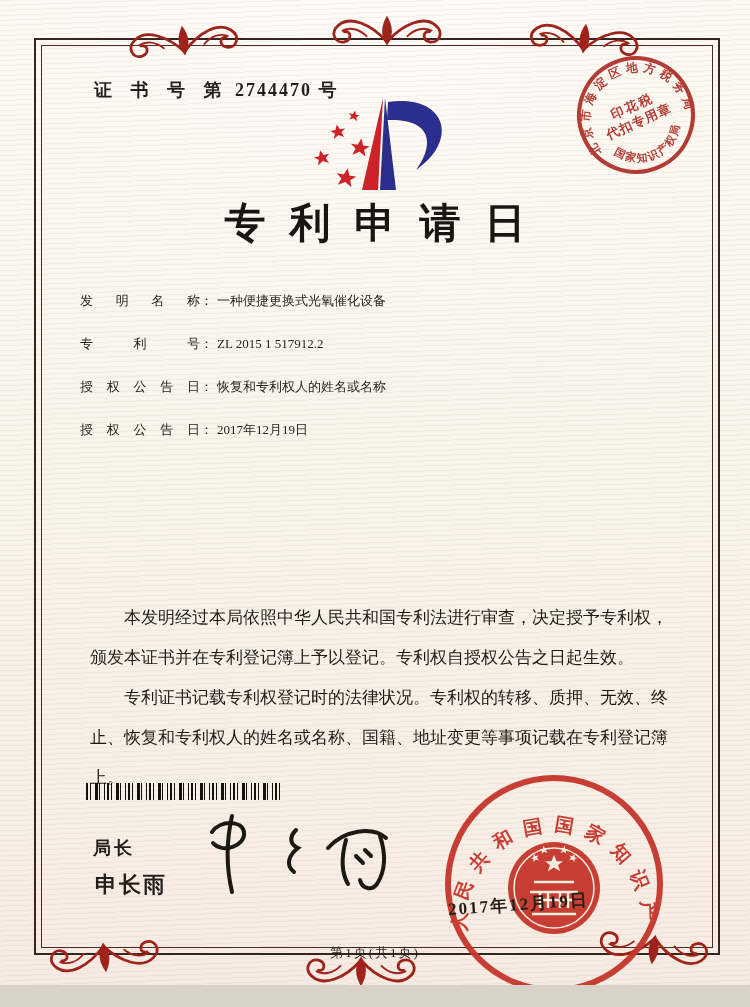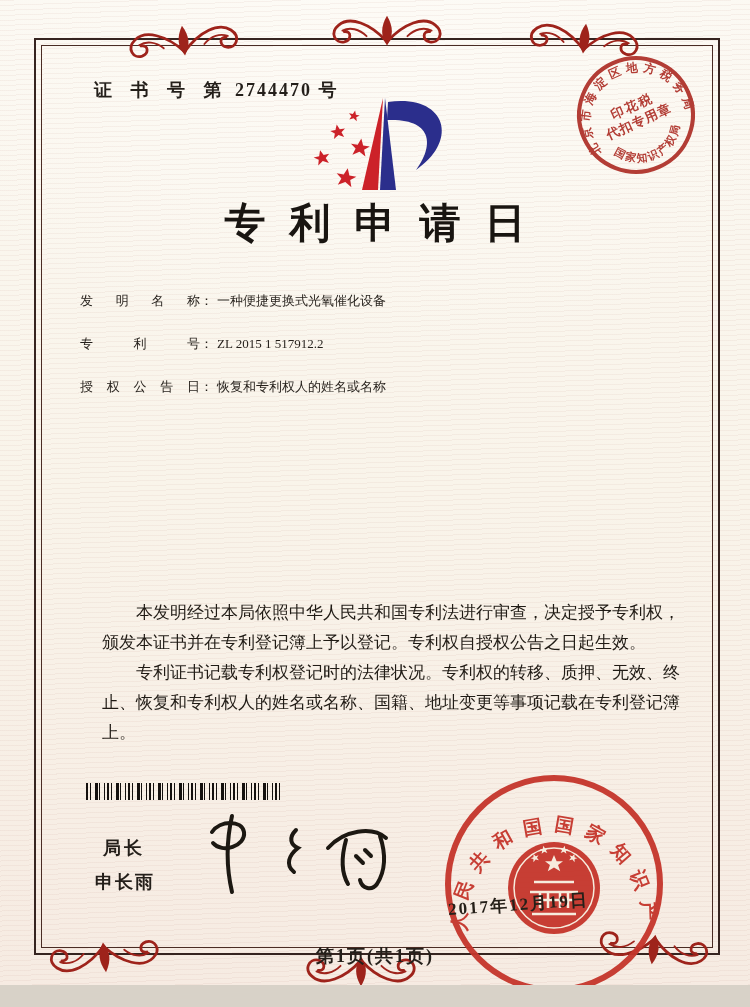--- a/index.html
+++ b/index.html
@@ -24,36 +24,36 @@
   .cert-no{position:absolute;left:94px;top:78px;font-size:18px;font-weight:700;letter-spacing:2px;}
   .cert-no .sp{letter-spacing:7px;}
   .logo{position:absolute;left:288px;top:88px;width:174px;height:112px;}
   .stamp{position:absolute;left:575px;top:54px;width:122px;height:122px;transform:rotate(-24deg);opacity:.92;}
   .title{position:absolute;left:0;right:0;top:196px;text-align:center;font-size:41px;font-weight:700;
          letter-spacing:24px;text-indent:24px;color:#191511;}
   .fields{position:absolute;left:80px;top:292px;right:70px;font-size:13px;font-weight:400;}
   .frow{margin-bottom:25px;white-space:nowrap;}
   .flabel{display:inline-block;width:120px;text-align:justify;text-align-last:justify;vertical-align:bottom;}
   .fcolon{display:inline-block;margin-right:4px;}
-  .body{position:absolute;left:102px;top:598px;width:578px;font-size:17px;line-height:30px;font-weight:500;color:#201b15;}
+  .body{position:absolute;left:90px;top:598px;width:578px;font-size:17px;line-height:40px;font-weight:500;color:#201b15;}
   .body p{margin:0;text-indent:2em;}
   .barcode{position:absolute;left:86px;top:783px;width:197px;height:17px;
     background:repeating-linear-gradient(90deg,
       #14100e 0 2px, transparent 2px 4px,
       #14100e 4px 5px, transparent 5px 9px,
       #14100e 9px 12px, transparent 12px 13px,
       #14100e 13px 14px, transparent 14px 18px,
       #14100e 18px 19px, transparent 19px 21px);}
-  .signer-title{position:absolute;left:103px;top:836px;font-size:18px;font-weight:700;letter-spacing:3px;}
-  .signer-name{position:absolute;left:95px;top:870px;font-size:18px;font-weight:700;letter-spacing:2px;}
+  .signer-title{position:absolute;left:93px;top:836px;font-size:18px;font-weight:700;letter-spacing:3px;}
+  .signer-name{position:absolute;left:95px;top:870px;font-size:22px;font-weight:700;letter-spacing:2px;}
   .signature{position:absolute;left:196px;top:810px;width:212px;height:88px;}
   .seal{position:absolute;left:436px;top:766px;width:236px;height:236px;opacity:.95;}
   .seal-date{position:absolute;left:448px;top:893px;font-size:17px;font-weight:700;letter-spacing:2px;
              transform:rotate(-4deg);color:#262019;}
-  .footer{position:absolute;left:0;right:0;top:944px;text-align:center;font-size:18px;font-weight:700;letter-spacing:2px;}
+  .footer{position:absolute;left:0;right:0;top:944px;text-align:center;font-size:13px;font-weight:400;letter-spacing:2px;}
 </style>
 </head>
 <body>
 
 <div class="page">
 
   <svg width="0" height="0" style="position:absolute">
     <defs>
       <symbol id="flourish" viewBox="0 0 140 50">
         <g fill="none" stroke="currentColor" stroke-width="3" stroke-linecap="round">
@@ -129,20 +129,23 @@
 
   <div class="fields">
     <div class="frow">
       <span class="flabel">发明名称</span><span class="fcolon">：</span><span>一种便捷更换式光氧催化设备</span>
     </div>
     <div class="frow">
       <span class="flabel">专利号</span><span class="fcolon">：</span><span>ZL 2015 1 517912.2</span>
     </div>
     <div class="frow">
       <span class="flabel">授权公告日</span><span class="fcolon">：</span><span>恢复和专利权人的姓名或名称</span>
+    </div>
+    <div class="frow">
+      <span class="flabel">授权公告日</span><span class="fcolon">：</span><span>2017年12月19日</span>
     </div>
   </div>
 
   <div class="body">
     <p>本发明经过本局依照中华人民共和国专利法进行审查，决定授予专利权，颁发本证书并在专利登记簿上予以登记。专利权自授权公告之日起生效。</p>
     <p>专利证书记载专利权登记时的法律状况。专利权的转移、质押、无效、终止、恢复和专利权人的姓名或名称、国籍、地址变更等事项记载在专利登记簿上。</p>
   </div>
 
   <div class="barcode"></div>
 

